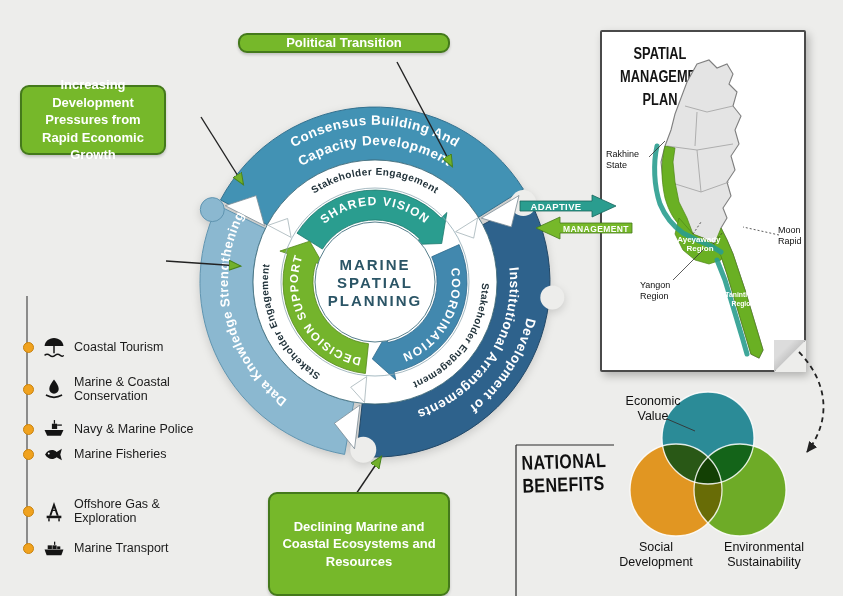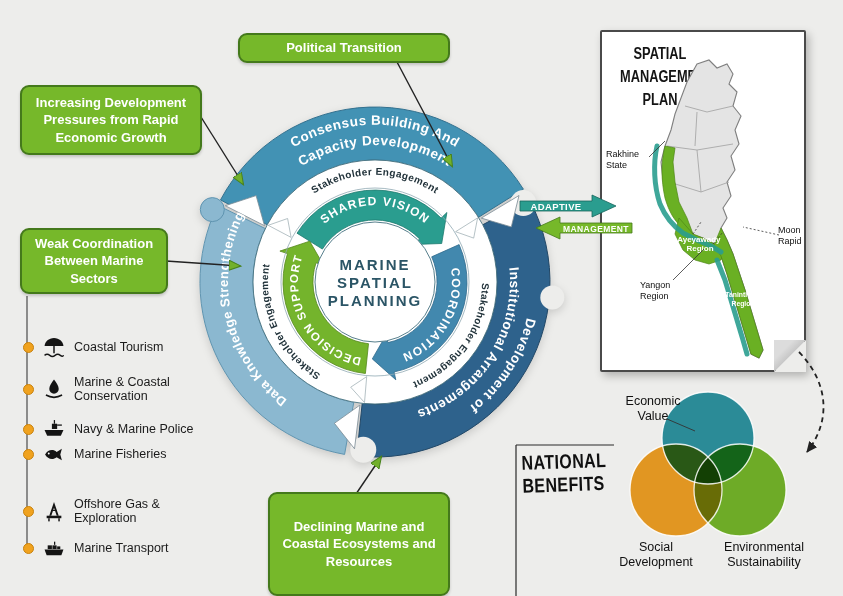--- a/index.html
+++ b/index.html
@@ -204,23 +204,22 @@
     <path d="M 799,352 C 828,382 832,420 807,452" stroke="#222" stroke-width="1.8" stroke-dasharray="5,4" fill="none" marker-end="url(#mBlack)"></path>
   </svg>
 
   <svg style="left:516px;top:192px;" width="120" height="48" viewBox="0 0 120 48">
     <path fill="#2a9d8f" stroke="#17655c" stroke-width=".8" d="M4,9 L76,9 L76,3 L100,14 L76,25 L76,19 L4,19 Z"></path>
     <text class="adaptive-label" font-size="9.5" x="40" y="17.5">ADAPTIVE</text>
     <path fill="#76b82a" stroke="#447a19" stroke-width=".8" d="M116,31 L44,31 L44,25 L20,36 L44,47 L44,41 L116,41 Z"></path>
     <text class="adaptive-label" font-size="8.5" x="80" y="39.5">MANAGEMENT</text>
   </svg>
 
-  <div class="gbox" style="left:238px;top:33px;width:212px;height:30px;">Political Transition</div>
-  <div class="gbox" style="left:20px;top:85px;width:182px;height:70px;">Increasing Development Pressures from Rapid Economic Growth</div>
-  <div class="gbox" style="left:20px;top:228px;width:148px;height:66px;">Weak Coordination Between Marine Sectors</div>
+  <div class="gbox" style="left:238px;top:33px;width:212px;height:20px;">Political Transition</div>
+  <div class="gbox" style="left:20px;top:85px;width:146px;height:70px;">Increasing Development Pressures from Rapid Economic Growth</div>
   <div class="gbox" style="left:268px;top:492px;width:182px;height:104px;">Declining Marine and Coastal Ecosystems and Resources</div>
 
   <div class="sector-row" style="top:337px;">
     <span class="sector-dot"></span>
     <svg class="sector-icon" viewBox="0 0 22 20" fill="#141414">
       <path d="M11,1 C6,1 2.5,4.5 2,8.5 L20,8.5 C19.5,4.5 16,1 11,1 Z"></path>
       <rect x="10.3" y="8.5" width="1.4" height="7"></rect>
       <path d="M2,17.5 Q4.5,15.5 7,17.5 T12,17.5 T17,17.5 T20,17.2" stroke="#141414" stroke-width="1.3" fill="none"></path>
     </svg>
     <span class="sector-label">Coastal Tourism</span>

